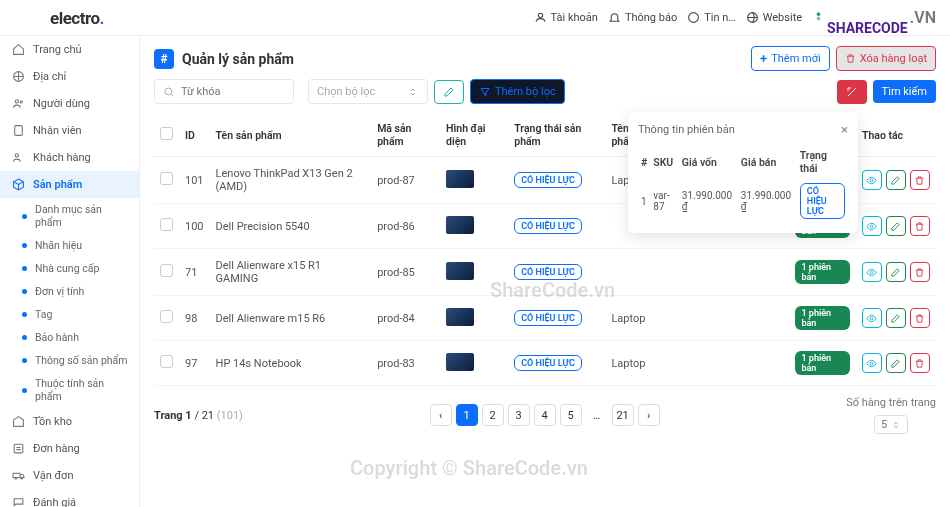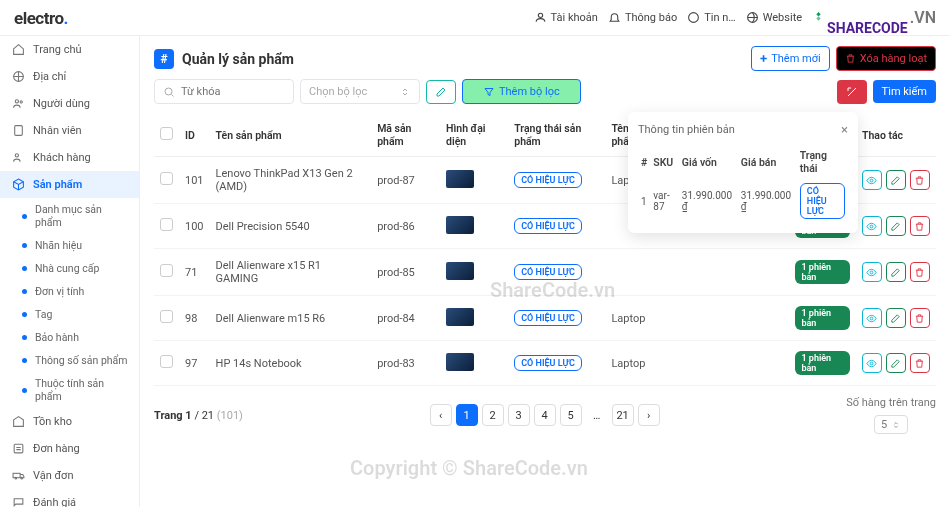--- a/index.html
+++ b/index.html
@@ -1,18 +1,18 @@
 <!DOCTYPE html>
 <html><head>
 <meta charset="utf-8">
 <style>
 * { box-sizing: border-box; margin:0; padding:0; font-family: -apple-system, BlinkMacSystemFont, "Segoe UI", Roboto, Arial, sans-serif; }
 body { background:#fff; color:#333; font-size:12px; width:950px; height:507px; overflow:hidden; position:relative; }
 .topbar { height:36px; display:flex; align-items:center; justify-content:space-between; padding:0 14px; border-bottom:1px solid #eee; }
-.logo { font-size:17px; font-weight:700; letter-spacing:-0.5px; }
+.logo { font-size:17px; font-weight:700; letter-spacing:-0.5px;margin-left:36px; }
 .logo .dot{ color:#0d6efd; }
 .top-right { display:flex; align-items:center; gap:10px; font-size:11px; color:#444; }
 .top-right .it { display:flex; align-items:center; gap:4px; cursor:pointer; }
 .top-right svg{width:13px;height:13px;}
 .share-badge { font-size:14px; font-weight:700; color:#0a9d5c; display:flex; align-items:center; gap:2px;}
 .share-badge .g{color:#4c1d95;margin-top:21px;} .share-badge .vn{color:#777; font-size:16px; font-weight:600;}
 .layout { display:flex; height:calc(100% - 36px); }
 .sidebar { width:140px; border-right:1px solid #eee; overflow-y:auto; font-size:11px; }
 .side-item { display:flex; align-items:center; gap:8px; padding:7px 12px; color:#555; cursor:pointer; }
 .side-item svg{width:13px;height:13px; stroke:#777;}
@@ -20,28 +20,28 @@
 .side-item.active svg{stroke:#0d6efd;}
 .side-sub { display:flex; align-items:center; gap:8px; padding:5px 10px 5px 22px; color:#666; cursor:pointer; font-size:10.5px;}
 .side-sub .bullet{ width:5px;height:5px;border-radius:50%; background:#0d6efd; flex-shrink:0;}
 .main { flex:1; padding:10px 14px; overflow:auto; position:relative;}
 .page-head { display:flex; align-items:center; justify-content:space-between; margin-bottom:8px;}
 .page-title { display:flex; align-items:center; gap:8px; font-size:14px; font-weight:700; color:#333;}
 .page-title .hash{ width:20px;height:20px;border-radius:4px;background:#0d6efd;color:#fff;display:flex;align-items:center;justify-content:center;font-size:12px;}
 .head-btns{ display:flex; gap:6px;}
 .btn{ display:flex; align-items:center; gap:4px; padding:4px 8px; border-radius:4px; font-size:11px; cursor:pointer; border:1px solid transparent;}
 .btn-outline-primary{ border-color:#0d6efd; color:#0d6efd; background:#fff;}
-.btn-outline-danger{ border-color:#dc3545; color:#dc3545; background:#000000;}
+.btn-outline-danger{ border-color:#dc3545; color:#dc3545; background:#e5e5e5;}
 .btn-primary{ background:#0d6efd; color:#fff;}
 .btn-danger-solid{ background:#dc3545; color:#fff; padding:5px 8px;}
 .btn-outline-teal{ border-color:#14b8a6; color:#14b8a6; background:#fff; padding:5px 8px;}
-.btn-outline-primary-sm{ border-color:#0d6efd; color:#0d6efd; background:#86efac; padding:5px 20px;}
+.btn-outline-primary-sm{ border-color:#0d6efd; color:#0d6efd; background:#0f172a; padding:5px 8px;}
 .filters{ display:flex; align-items:center; gap:6px; margin-bottom:10px;}
 .fin{ border:1px solid #e2e5ea; border-radius:4px; padding:5px 8px; display:flex; align-items:center; gap:6px; background:#fff; font-size:11px; color:#aaa;}
-.fin.select{ justify-content:space-between;}
+.fin.select{ justify-content:space-between;margin-left:8px;}
 .fin input{border:none;outline:none;font-size:11px;width:100px;}
 .fin svg{width:12px;height:12px;stroke:#aaa;}
 .fin.w1{width:140px;} .fin.w2{width:120px; justify-content:space-between;}
 .sp{flex:1;}
 table{ width:100%; border-collapse:collapse; font-size:11px;}
 th{ text-align:left; padding:8px 6px; border-bottom:1px solid #eee; font-weight:600; font-size:10.5px; color:#333;}
 td{ padding:10px 6px; border-bottom:1px solid #f3f3f3; color:#555;}
 .chk{width:13px;height:13px;border:1px solid #ccc;border-radius:3px; display:inline-block; cursor:pointer;}
 .laptop{ width:28px;height:18px; background:linear-gradient(135deg,#2a4d7a,#0b1e3a); border-radius:2px; display:inline-block;}
 .pill{ display:inline-block; font-size:9px; padding:2px 6px; border-radius:6px; font-weight:600;}

